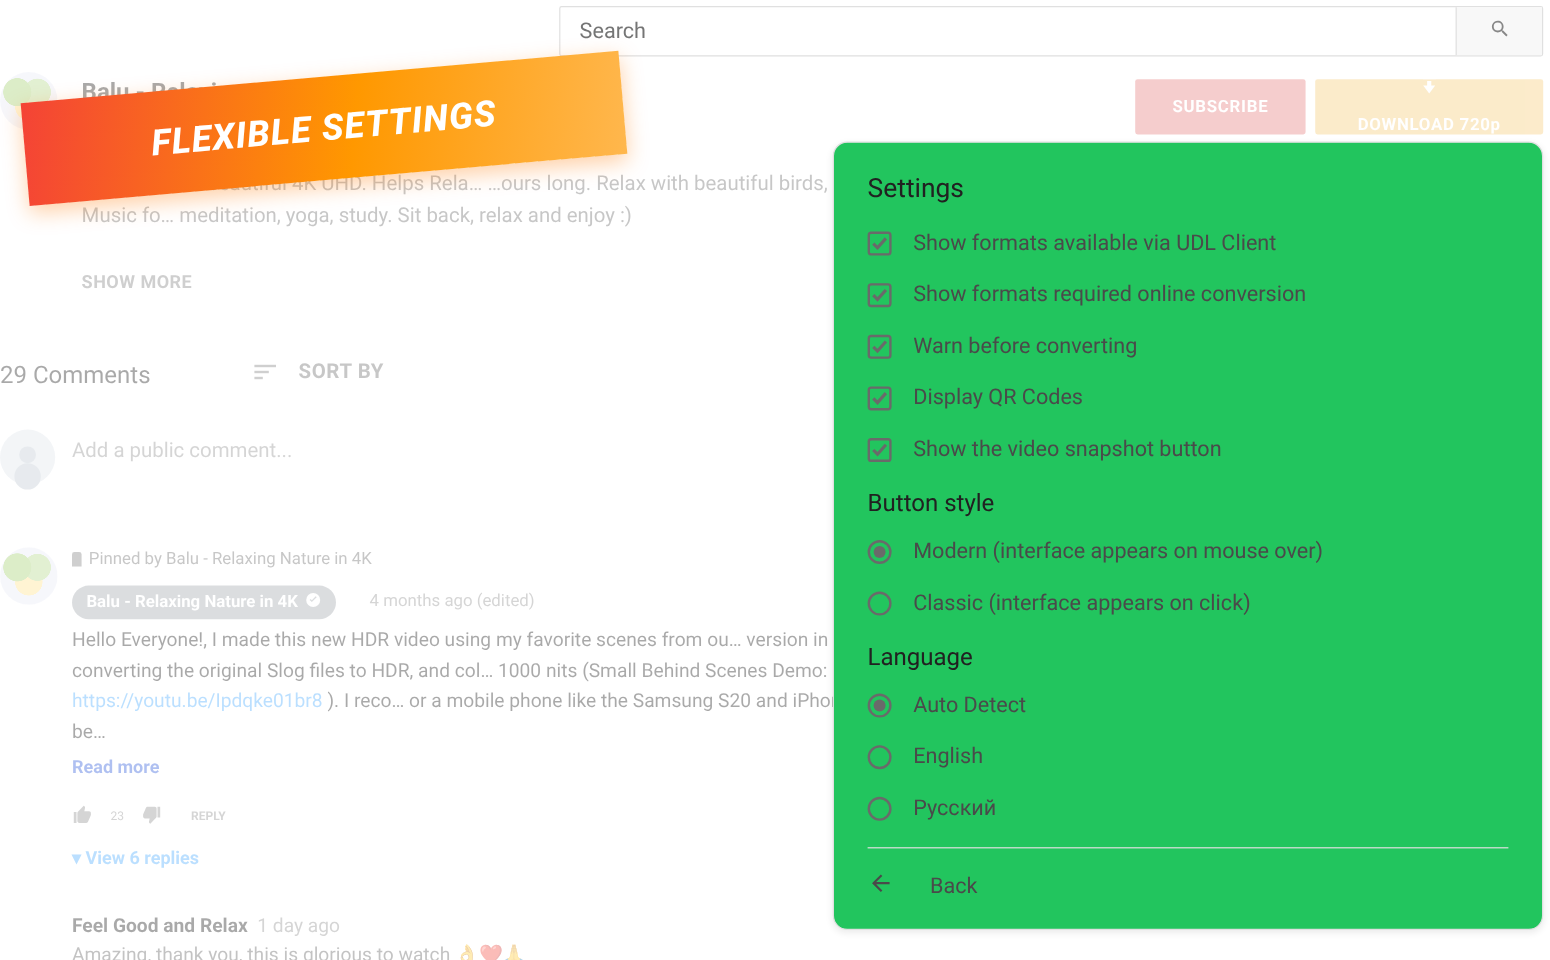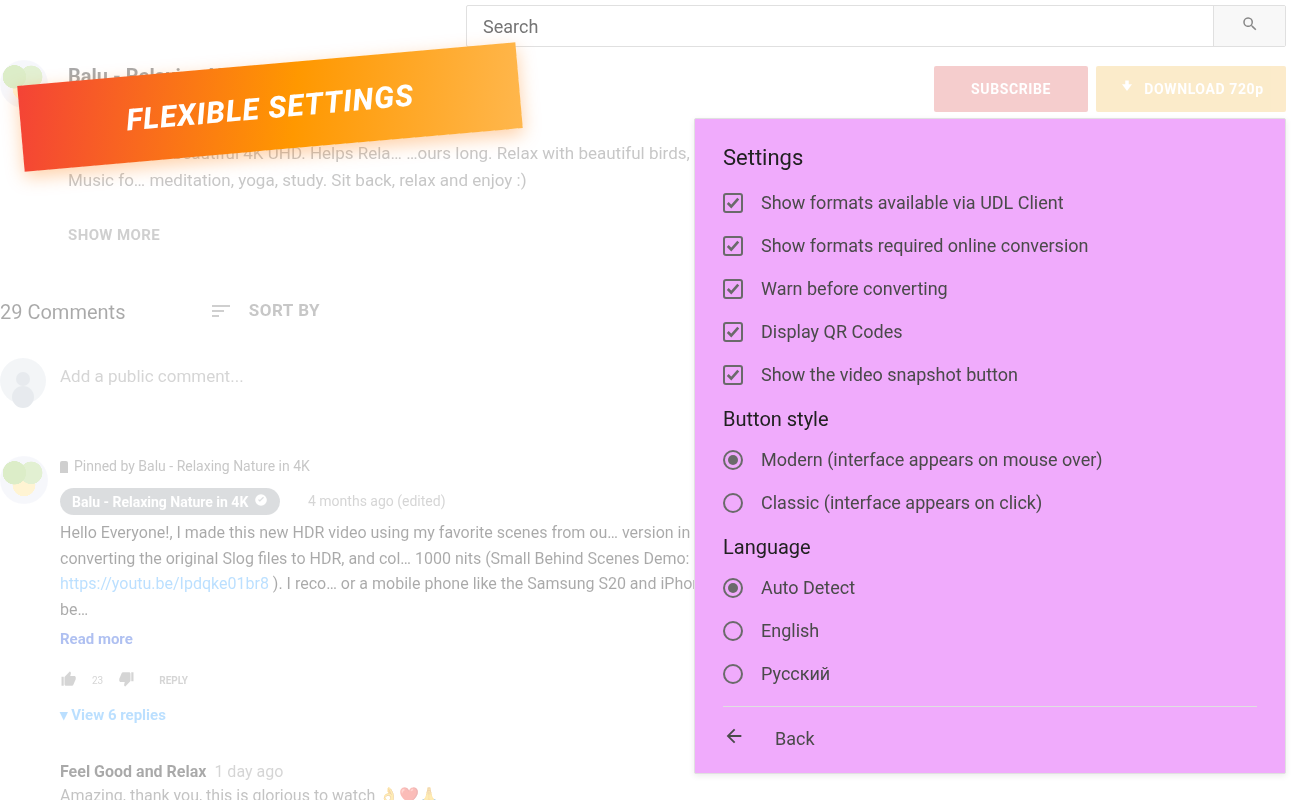--- a/index.html
+++ b/index.html
@@ -18,22 +18,22 @@
 .avatar { position:absolute; top:60px; left:0; width:48px; height:48px; border-radius:50%; background:
   radial-gradient(circle at 30% 35%, #9ccc65 25%, transparent 26%),
   radial-gradient(circle at 65% 35%, #aed581 25%, transparent 26%),
   radial-gradient(circle at 50% 60%, #ffe082 30%, transparent 31%), #e8eaf6; }
 .title { position:absolute; top:64px; left:68px; font-size:20px; font-weight:700; color:#0d0d0d; }
 .desc { position:absolute; top:140px; left:68px; width:820px; font-size:17px; line-height:1.6; color:#606060; }
 .showmore { position:absolute; top:226px; left:68px; font-size:15px; font-weight:700; color:#777; letter-spacing:.4px; }
 
 
 .sub-btn, .dl-btn { position:absolute; top:66px; height:46px; display:flex; align-items:center; justify-content:center; border-radius:2px; font-weight:700; letter-spacing:.6px; color:#fff; }
-.sub-btn { right:204px; width:154px; background:#e57373; font-size:14px; }
-.dl-btn  { right:6px;  width:190px; background:#f5c76b; font-size:14px; gap:8px; }
+.sub-btn { right:204px; width:142px; background:#e57373; font-size:14px; }
+.dl-btn  { right:6px;  width:190px; background:#f5c76b; font-size:14px; gap:8px;flex-direction:column; }
 .dl-btn svg { width:18px; height:18px; fill:#fff; }
 
 
 .comments-count { position:absolute; top:300px; left:0; font-size:20px; color:#0d0d0d; }
 .sortby { position:absolute; top:300px; left:212px; font-size:17px; font-weight:700; color:#606060; letter-spacing:.5px; }
 .sort-icon { display:inline-block; width:20px; height:14px; margin-right:12px; vertical-align:middle; }
 .sort-icon span { display:block; height:2px; background:#777; margin-bottom:3px; }
 .sort-icon span:nth-child(1){width:18px;} .sort-icon span:nth-child(2){width:12px;} .sort-icon span:nth-child(3){width:7px;}
 
 .my-avatar { position:absolute; top:358px; left:0; width:46px; height:46px; border-radius:50%; background:#dde3ea; }
@@ -58,21 +58,21 @@
 .view-replies::before { content:'▾ '; }
 
 .c2-author { position:absolute; top:762px; left:60px; font-size:16px; font-weight:700; color:#0d0d0d; }
 .c2-time { font-weight:400; color:#888; margin-left:8px; }
 .c2-body { position:absolute; top:786px; left:60px; font-size:16px; color:#555; }
 
 
 .banner { position:absolute; top:64px; left:20px; width:500px; height:86px; background:linear-gradient(100deg,#f44336,#ff9800 55%,#ffb74d); transform:rotate(-5deg); display:flex; align-items:center; justify-content:center; color:#fff; font-weight:800; font-style:italic; font-size:30px; letter-spacing:1px; box-shadow:0 6px 18px rgba(255,120,0,.35); }
 
 
-.panel { position:absolute; top:118px; right:6px; width:592px; background:#f0abfc; border:1px solid #e0e0e0; border-radius:2px; padding:26px 28px 22px 28px; box-shadow:0 2px 6px rgba(0,0,0,.08); }
+.panel { position:absolute; top:118px; right:6px; width:592px; background:#22c55e; border:1px solid #e0e0e0; border-radius:12px; padding:26px 28px 22px 28px; box-shadow:0 2px 6px rgba(0,0,0,.08); }
 .panel h2 { font-size:22px; font-weight:400; color:#212121; margin-bottom:22px; }
 .opt { display:flex; align-items:flex-end; gap:18px; margin-bottom:22px; font-size:18px; color:#4a4a4a; cursor:pointer; }
 .chk { width:20px; height:20px; border:2px solid #6a6a6a; border-radius:3px; display:flex; align-items:center; justify-content:center; flex-shrink:0; }
 .chk svg { width:14px; height:14px; stroke:#6a6a6a; stroke-width:3; fill:none; }
 .section-title { font-size:20px; color:#212121; margin:12px 0 18px; font-weight:400; }
 .rad { width:20px; height:20px; border:2px solid #6a6a6a; border-radius:50%; display:flex; align-items:center; justify-content:center; flex-shrink:0; }
 .rad.sel::after { content:''; width:10px; height:10px; border-radius:50%; background:#6a6a6a; }
 .divider { height:1px; background:#e0e0e0; margin:12px 0 18px; }
 .back { display:flex; align-items:center; gap:30px; font-size:18px; color:#4a4a4a; cursor:pointer; }
 .back svg { width:22px; height:22px; fill:#4a4a4a; }

